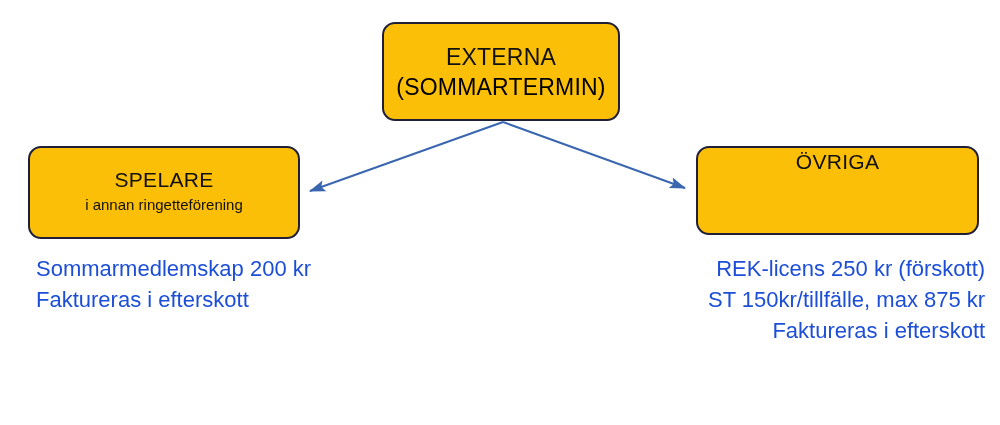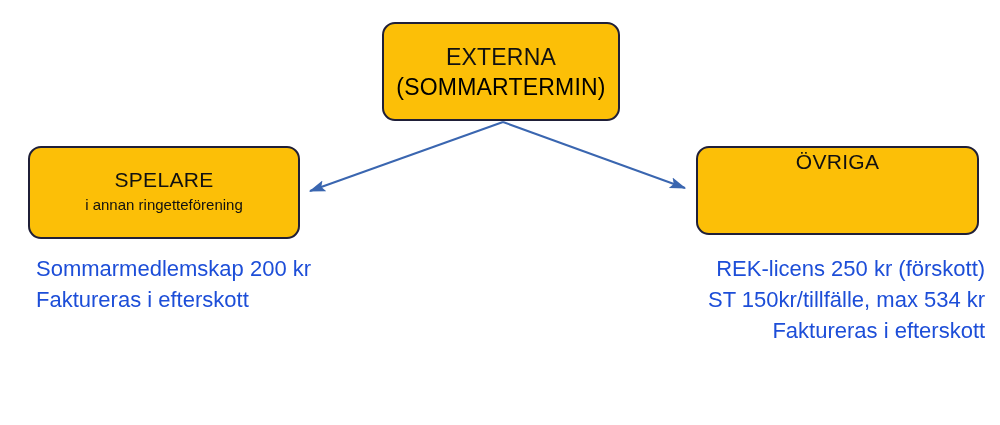--- a/index.html
+++ b/index.html
@@ -145,17 +145,17 @@
     <div class="node-title">ÖVRIGA</div>
   </div>
 
   <ul class="detail-list" id="details-spelare">
     <li>Sommarmedlemskap 200 kr</li>
     <li>Faktureras i efterskott</li>
   </ul>
 
   <ul class="detail-list" id="details-ovriga">
     <li>REK-licens 250 kr (förskott)</li>
-    <li>ST 150kr/tillfälle, max 534 kr</li>
+    <li>ST 150kr/tillfälle, max 875 kr</li>
     <li>Faktureras i efterskott</li>
   </ul>
 
 </div>
 
 </body></html>

